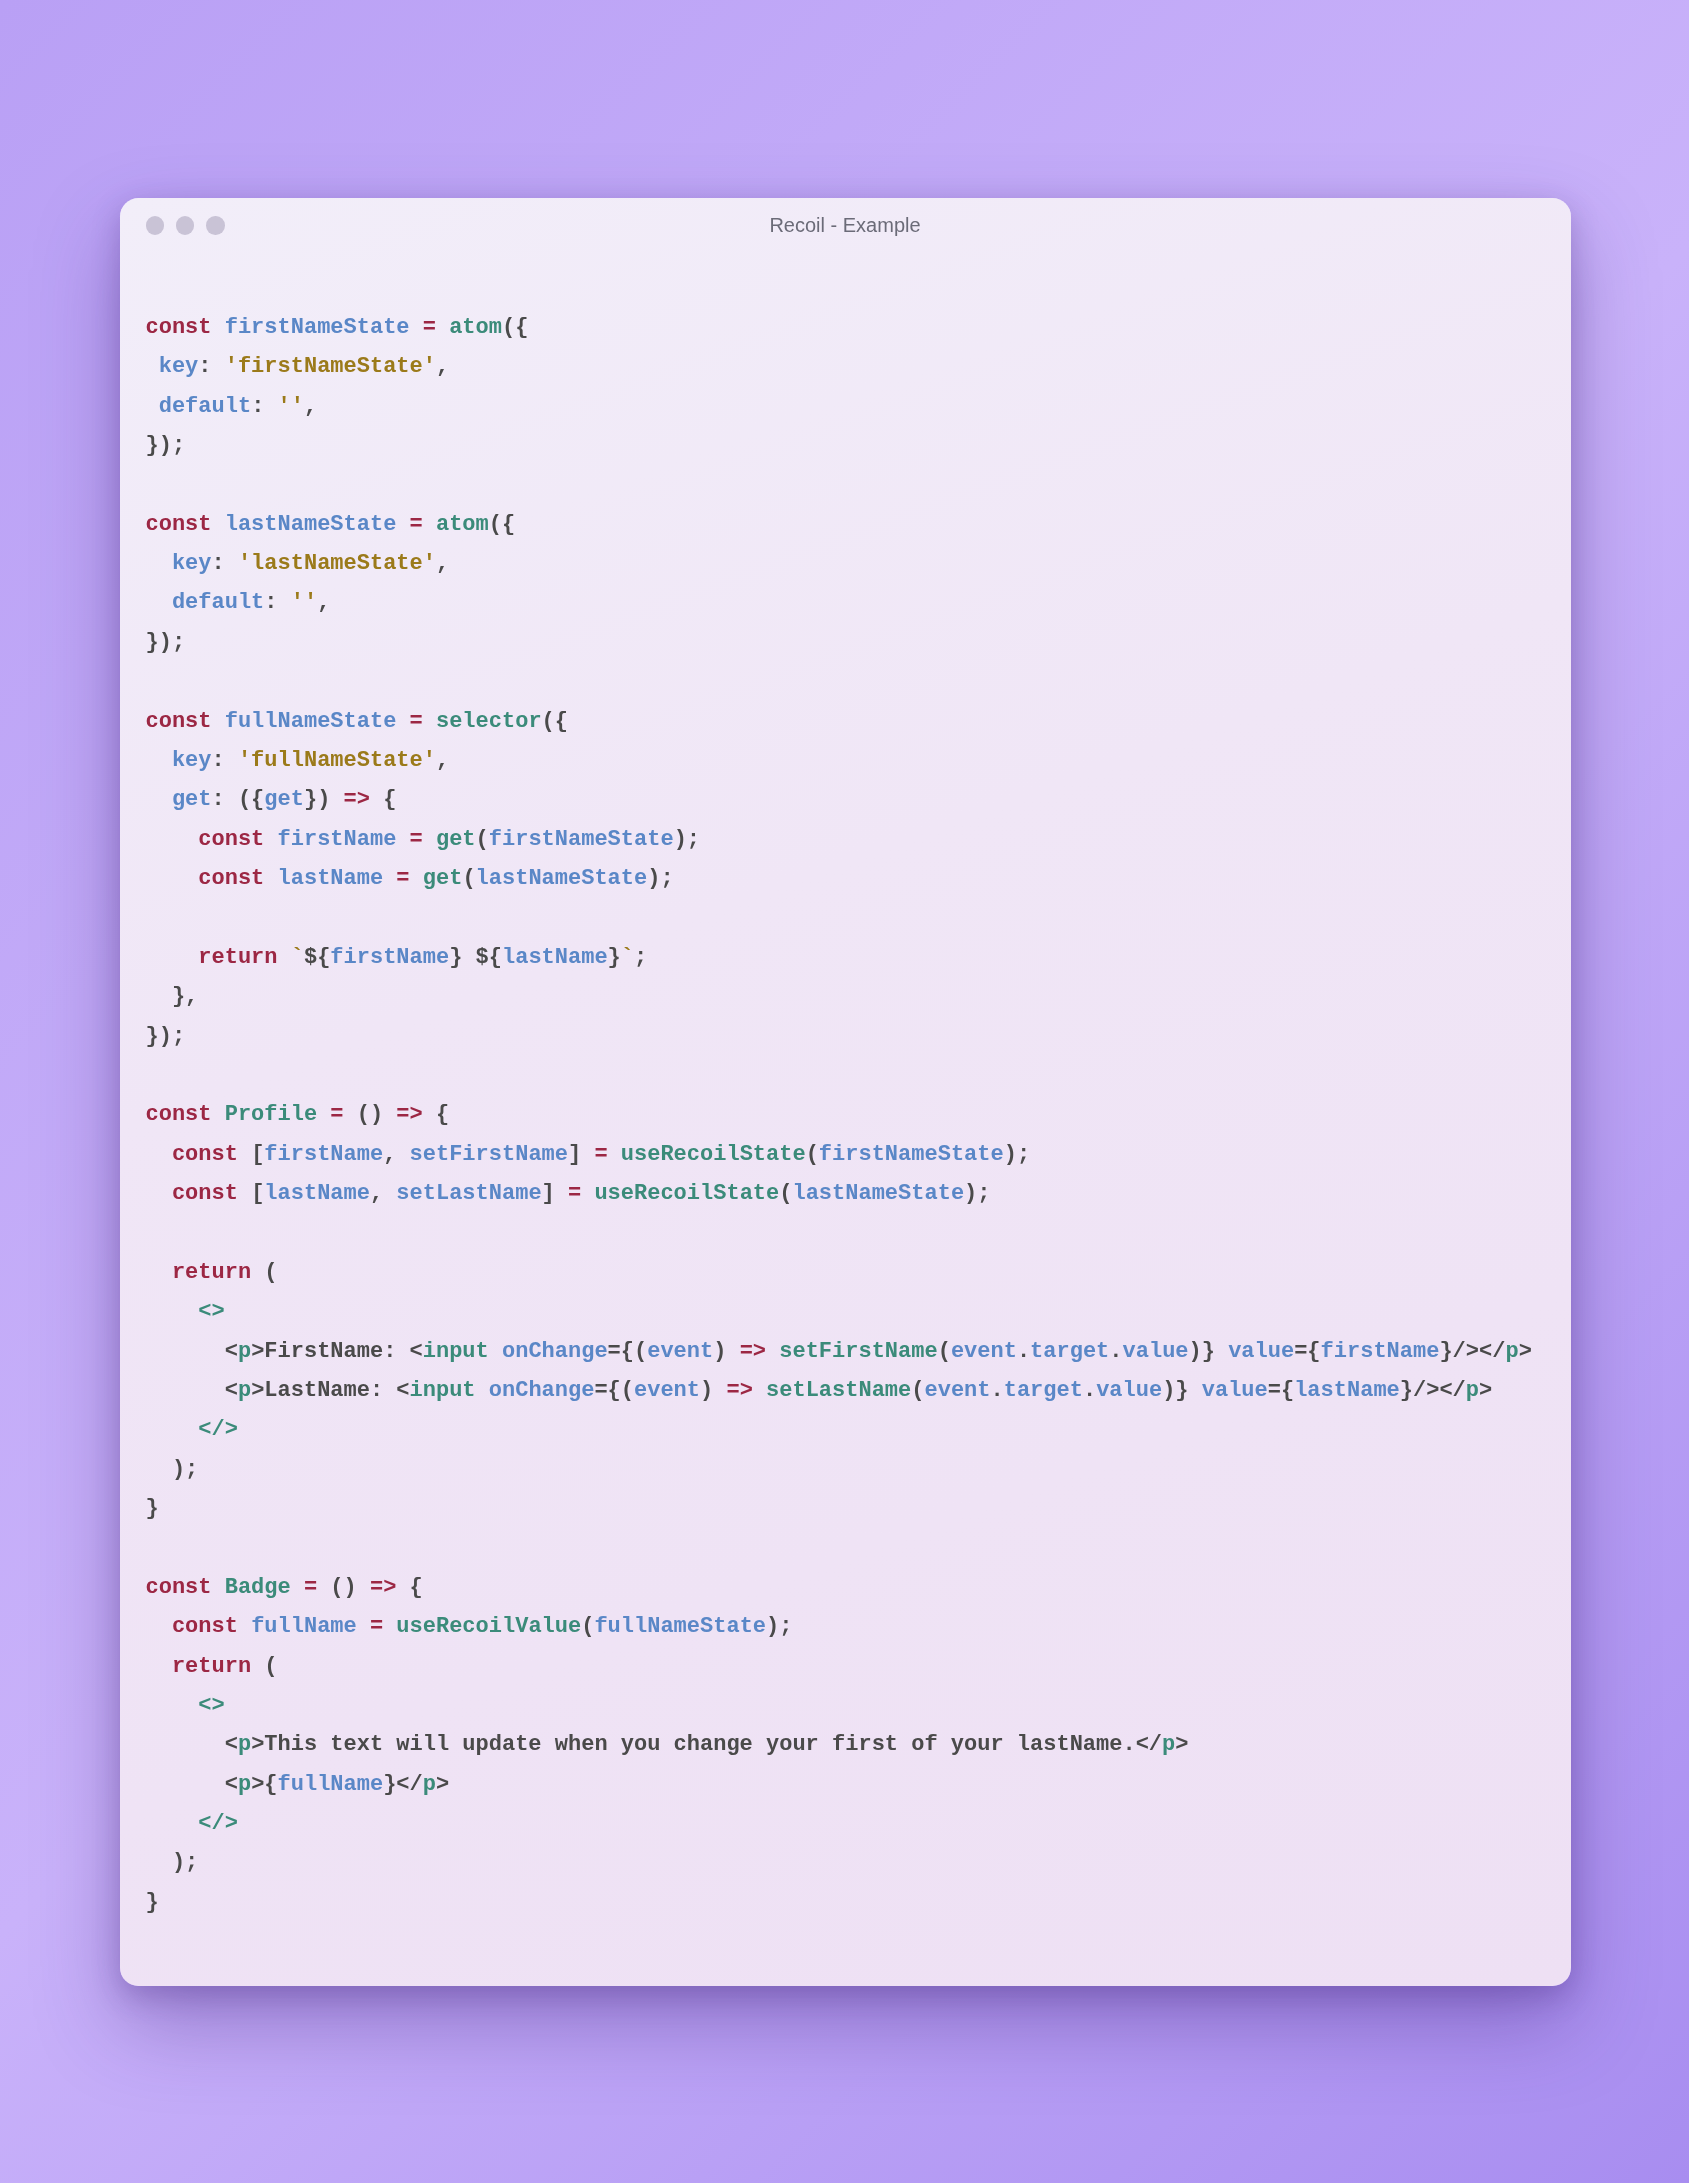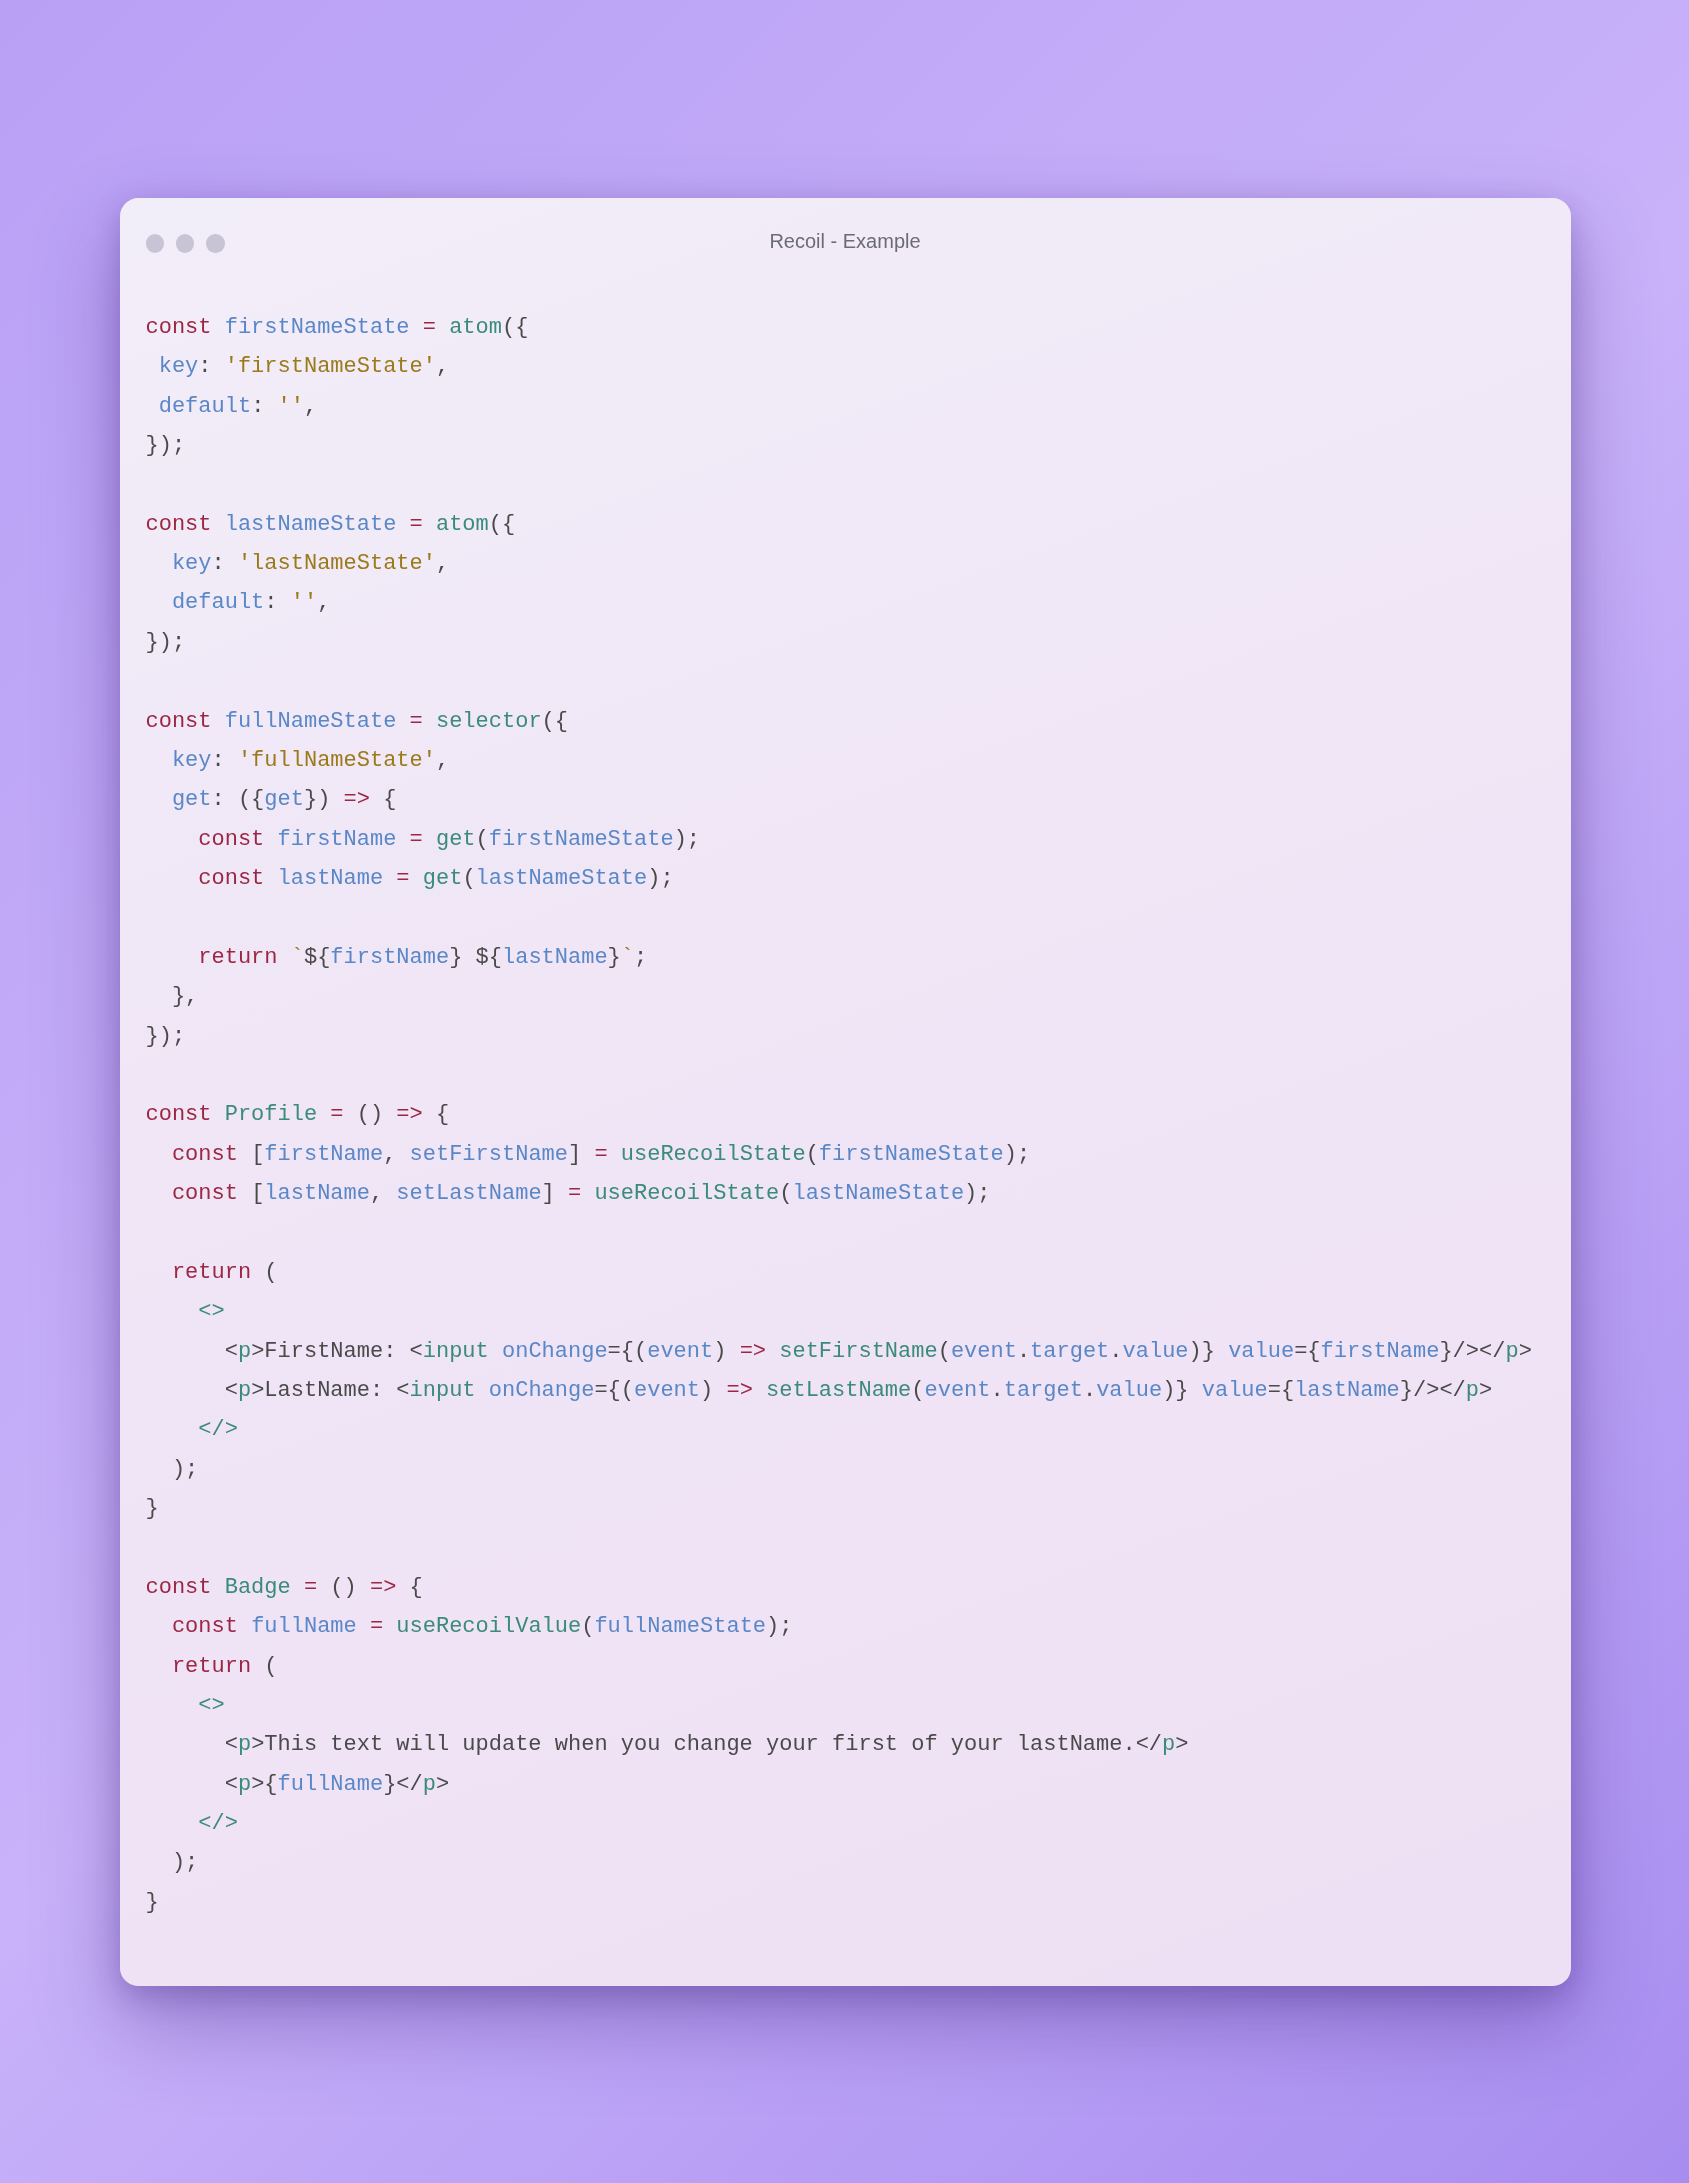--- a/index.html
+++ b/index.html
@@ -24,21 +24,21 @@
   .window {
     width: 1451px;
     background: linear-gradient(160deg, #f2eef9 0%, #f0e6f6 40%, #eee0f4 100%);
     border-radius: 18.4px;
     box-shadow: 0 37px 83px rgba(60, 30, 120, 0.35), 0 9.2px 27.5px rgba(60,30,120,0.25);
     overflow: hidden;
   }
   .titlebar {
     height: 55px;
     display: flex;
-    align-items: flex-end;
+    align-items: center;
     position: relative;
   }
   .traffic {
     display: flex;
     gap: 12px;
     padding-left: 26px;
   }
   .dot {
     width: 18.4px; height: 18.4px;
     border-radius: 50%;
@@ -55,21 +55,21 @@
   }
   .code-area {
     padding: 55px 26px 64px 26px;
   }
   pre.code {
     font-family: "SFMono-Regular", Menlo, Monaco, Consolas, "Liberation Mono", monospace;
     font-size: 22px;
     line-height: 1.79;
     white-space: pre-wrap;
     word-break: break-word;
-    font-weight: 400;
+    font-weight: 700;
     color: #333;
   }
   .kw   { color: #9c2744; }   
   .id   { color: #5a87c7; }   
   .fn   { color: #3b8b7a; }   
   .str  { color: #9b7a1a; }   
   .pn   { color: #4a4a4a; }   
   .op   { color: #9c2744; }   
   .tag  { color: #3b8b7a; }   
   .attr { color: #5a87c7; }   

